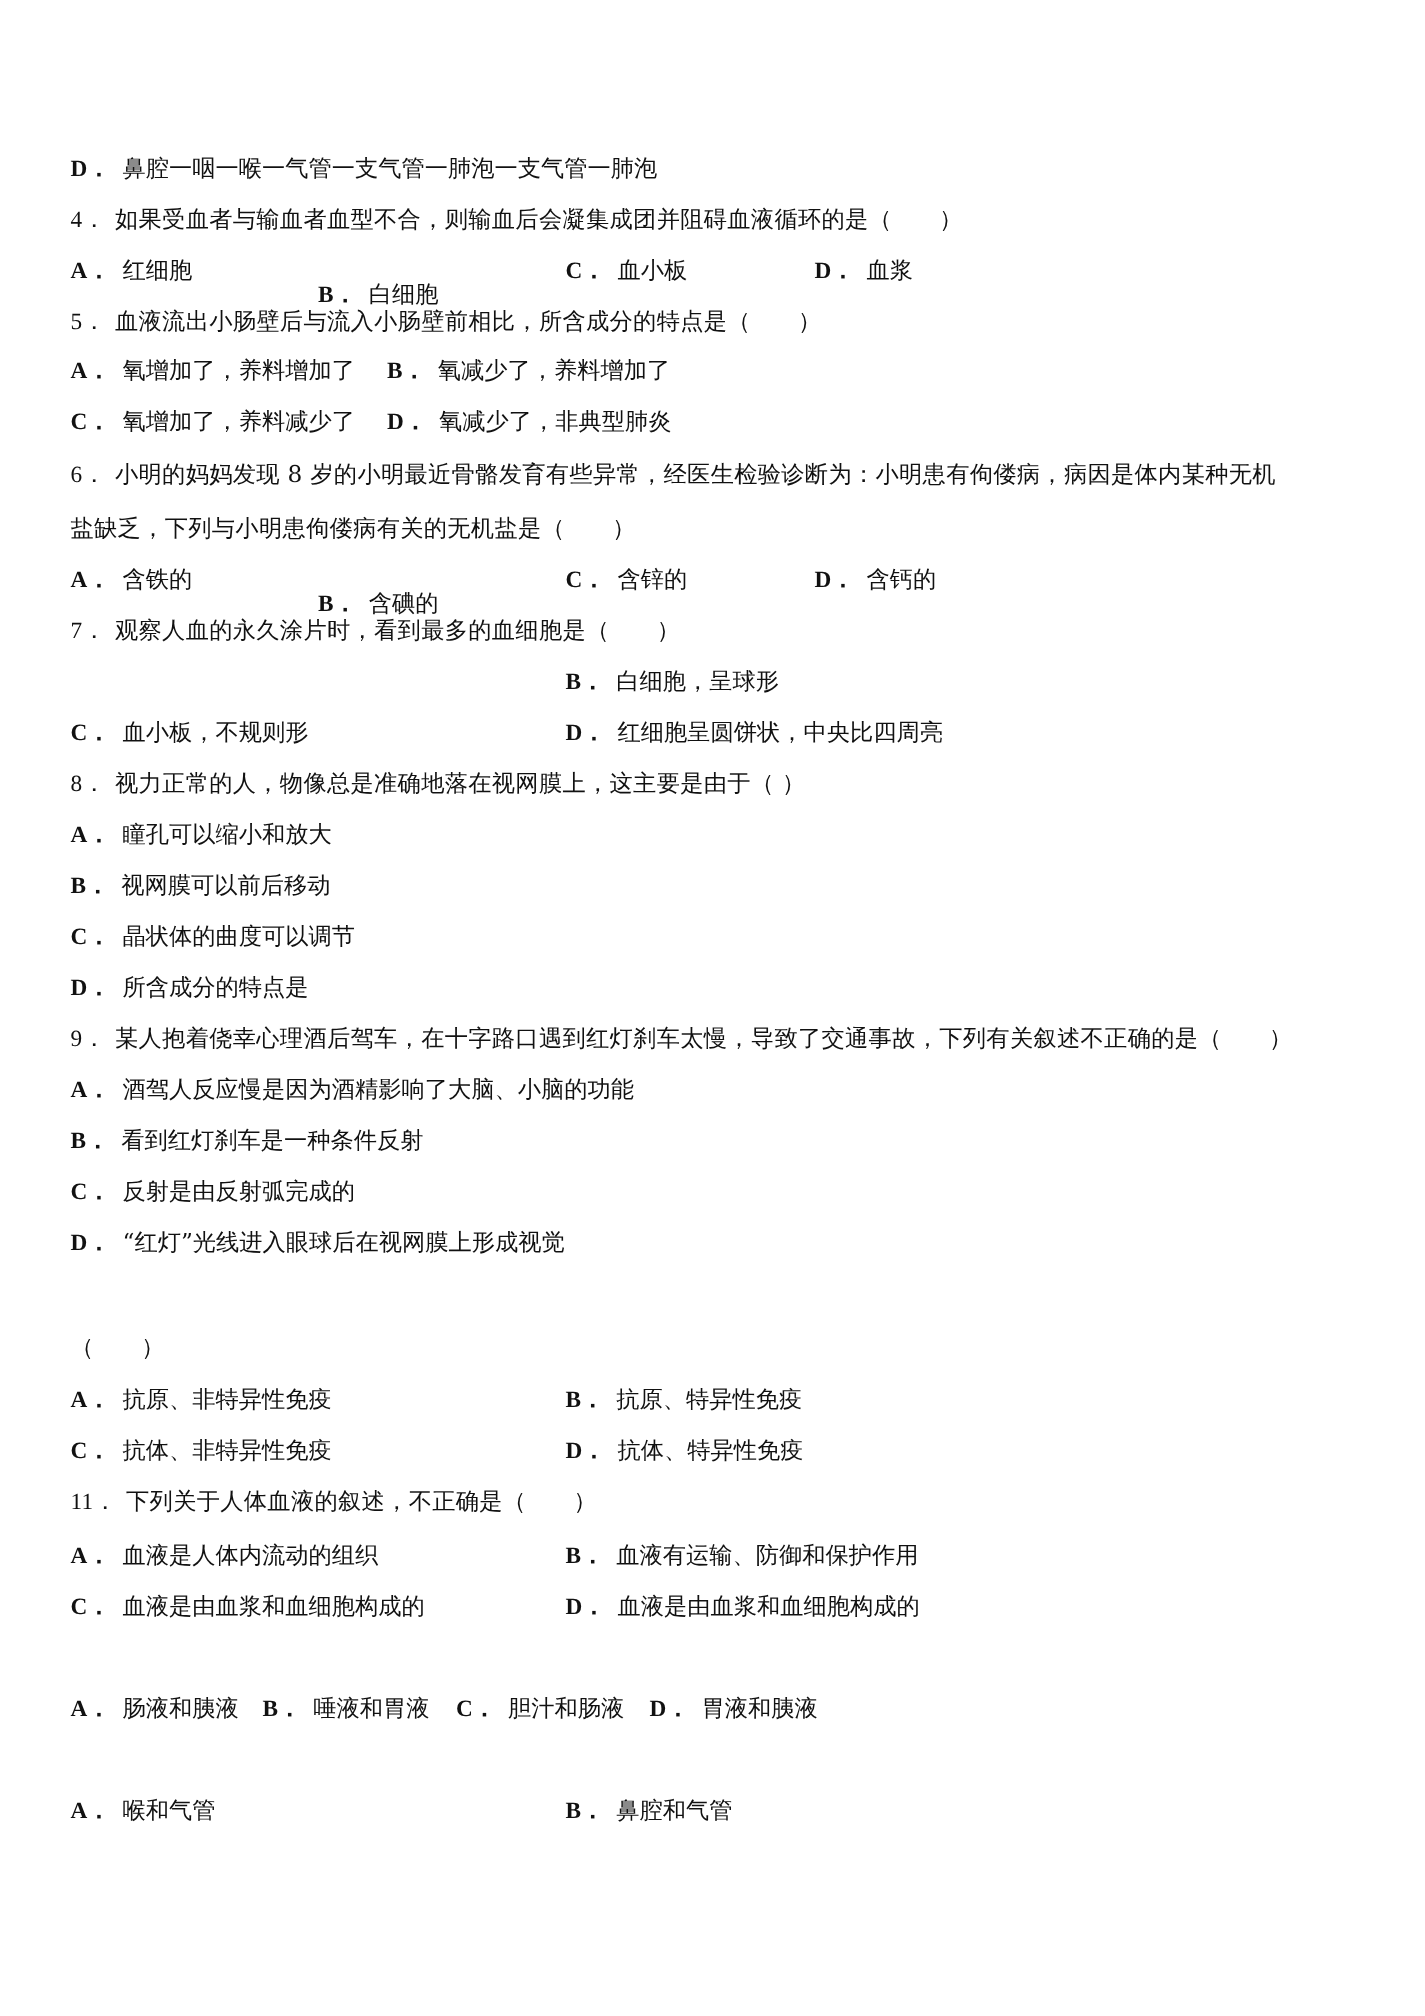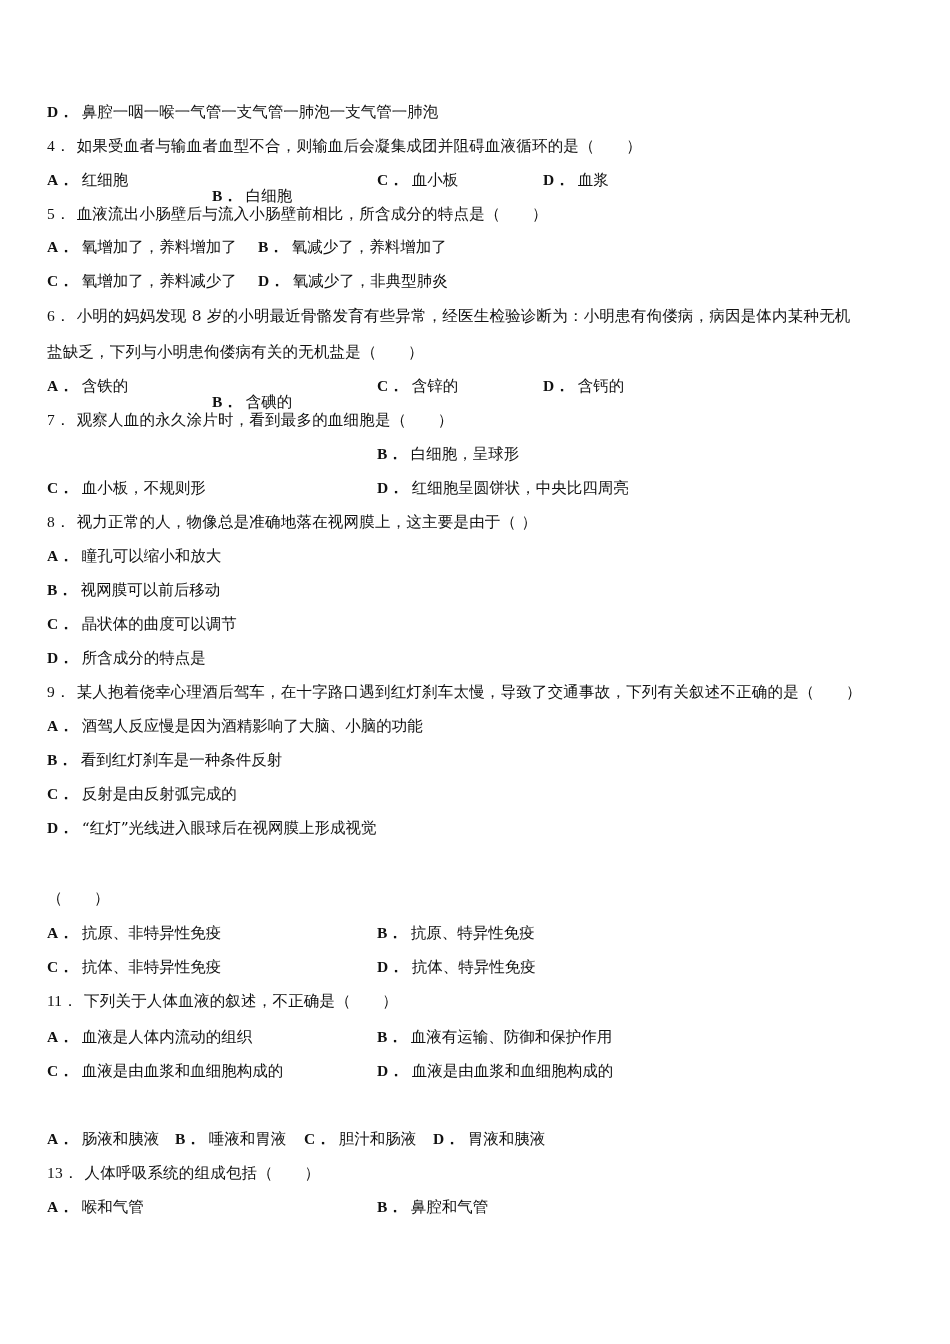--- a/index.html
+++ b/index.html
@@ -87,19 +87,16 @@
   <div class="opt c1" style="top:1027px"><span class="lbl">A．</span><span>血液是人体内流动的组织</span></div>
   <div class="opt c3" style="top:1027px"><span class="lbl">B．</span><span>血液有运输、防御和保护作用</span></div>
   <div class="opt c1" style="top:1061px"><span class="lbl">C．</span><span>血液是由血浆和血细胞构成的</span></div>
   <div class="opt c3" style="top:1061px"><span class="lbl">D．</span><span>血液是由血浆和血细胞构成的</span></div>
 
   <div class="opt c1" style="top:1129px"><span class="lbl">A．</span><span>肠液和胰液</span></div>
   <div class="opt" style="top:1129px;left:175px"><span class="lbl">B．</span><span>唾液和胃液</span></div>
   <div class="opt" style="top:1129px;left:304px"><span class="lbl">C．</span><span>胆汁和肠液</span></div>
   <div class="opt" style="top:1129px;left:433px"><span class="lbl">D．</span><span>胃液和胰液</span></div>
 
-  <div class="line q" style="top:1163px">
-    <span class="num">13．</span><span>人体呼吸系统的组成包括（　　）</span>
-  </div>
   <div class="opt c1" style="top:1197px"><span class="lbl">A．</span><span>喉和气管</span></div>
   <div class="opt c3" style="top:1197px"><span class="lbl">B．</span><span>鼻腔和气管</span></div>
 
 </div>
 
 </body></html>

